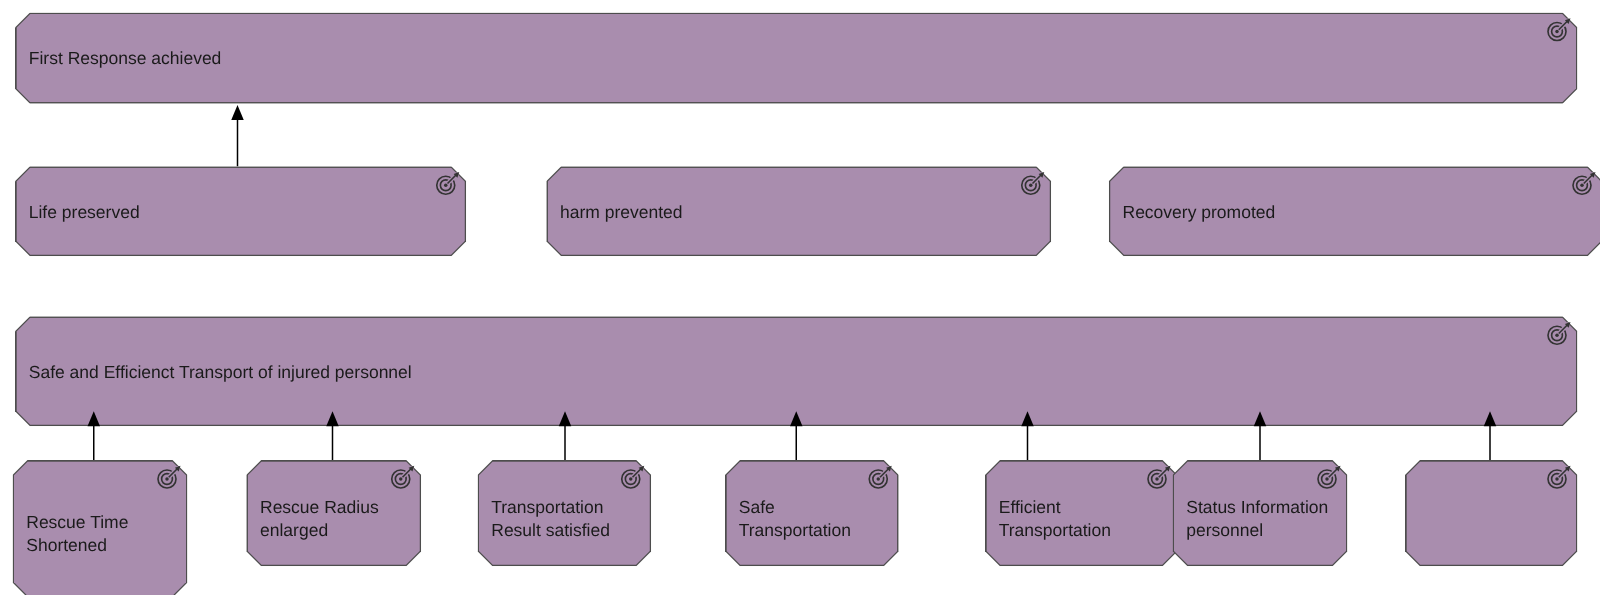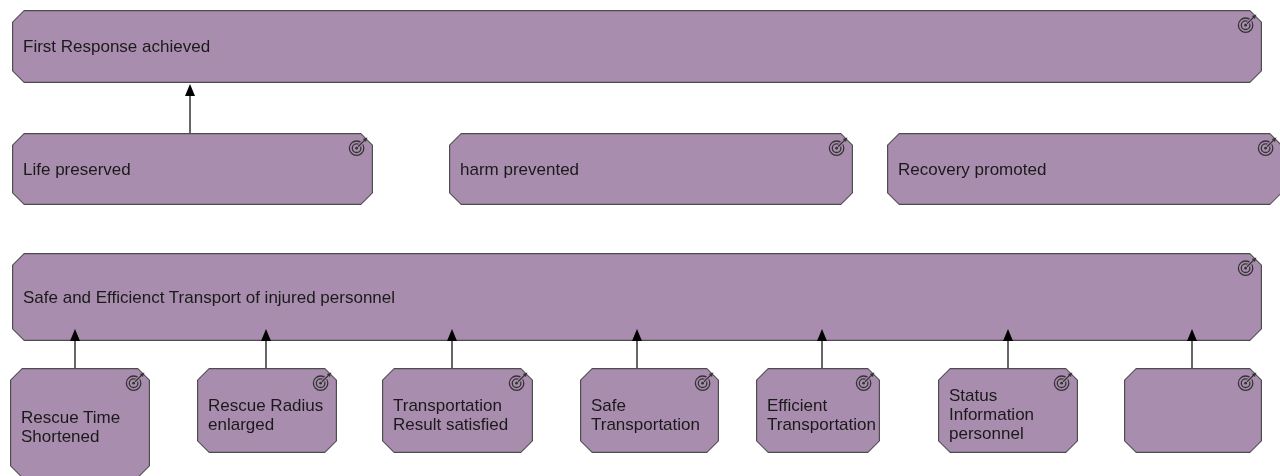--- a/index.html
+++ b/index.html
@@ -17,21 +17,21 @@
       var(--c) 0, calc(100% - var(--c)) 0,
       100% var(--c), 100% calc(100% - var(--c)),
       calc(100% - var(--c)) 100%, var(--c) 100%,
       0 calc(100% - var(--c)), 0 var(--c));
   }
   .goal-border { position: absolute; inset: 0; background: var(--goal-border, #4d4d4d); }
   .goal-fill { position: absolute; inset: 1.2px; --c: 11px; background: var(--goal-fill, #a98dae); }
   .goal-label {
     position: absolute; left: 11px; right: 30px; top: 0; bottom: 0;
     display: flex; align-items: center;
-    font-size: 17px; line-height: 19px; color: var(--text, #1a1a1a);
+    font-size: 14px; line-height: 19px; color: var(--text, #1a1a1a);
   }
   .goal.small .goal-label { right: 8px; padding-top: 8px; }
   .goal-icon { position: absolute; top: 4px; right: 5px; width: 20px; height: 20px; }
   .ring { fill: none; stroke: #333333; stroke-width: 1.3; }
   .bull { fill: #333333; }
   .halo { stroke: var(--goal-fill, #a98dae); stroke-width: 3.2; }
   .dart { stroke: #333333; stroke-width: 1.3; }
   .dart-head { fill: #333333; }
   .connectors { position: absolute; left: 0; top: 0; }
   .rel-line { stroke: var(--connector, #000000); stroke-width: 1.2; }
@@ -66,21 +66,21 @@
 
   <div class="goal" style="left:12px;top:133px;width:361px;height:72px;">
     <div class="goal-border oct"></div>
     <div class="goal-fill oct"></div>
     <div class="goal-label">Life preserved</div>
     <svg class="goal-icon">
         <use href="#goal-icon"></use>
       </svg>
   </div>
 
-  <div class="goal" style="left:437px;top:133px;width:404px;height:72px;margin-left:12px;">
+  <div class="goal" style="left:437px;top:133px;width:404px;height:72px;">
     <div class="goal-border oct"></div>
     <div class="goal-fill oct"></div>
     <div class="goal-label">harm prevented</div>
     <svg class="goal-icon">
         <use href="#goal-icon"></use>
       </svg>
   </div>
 
   <div class="goal" style="left:867px;top:133px;width:395px;height:72px;margin-left:20px;">
     <div class="goal-border oct"></div>
@@ -111,39 +111,39 @@
 
   <div class="goal small" style="left:197px;top:368px;width:140px;height:85px;">
     <div class="goal-border oct"></div>
     <div class="goal-fill oct"></div>
     <div class="goal-label">Rescue Radius enlarged</div>
     <svg class="goal-icon">
         <use href="#goal-icon"></use>
       </svg>
   </div>
 
-  <div class="goal small" style="left:382px;top:368px;width:139px;height:85px;padding-left:12px;">
+  <div class="goal small" style="left:382px;top:368px;width:139px;height:85px;">
     <div class="goal-border oct"></div>
     <div class="goal-fill oct"></div>
     <div class="goal-label">Transportation Result satisfied</div>
     <svg class="goal-icon">
         <use href="#goal-icon"></use>
       </svg>
   </div>
 
   <div class="goal small" style="left:568px;top:368px;width:139px;height:85px;margin-left:12px;">
     <div class="goal-border oct"></div>
     <div class="goal-fill oct"></div>
     <div class="goal-label">Safe Transportation</div>
     <svg class="goal-icon">
         <use href="#goal-icon"></use>
       </svg>
   </div>
 
-  <div class="goal small" style="left:756px;top:368px;width:124px;height:85px;">
+  <div class="goal small" style="left:788px;top:368px;width:140px;height:85px;padding-left:14px;">
     <div class="goal-border oct"></div>
     <div class="goal-fill oct"></div>
     <div class="goal-label">Efficient Transportation</div>
     <svg class="goal-icon">
         <use href="#goal-icon"></use>
       </svg>
   </div>
 
   <div class="goal small" style="left:938px;top:368px;width:140px;height:85px;">
     <div class="goal-border oct"></div>

